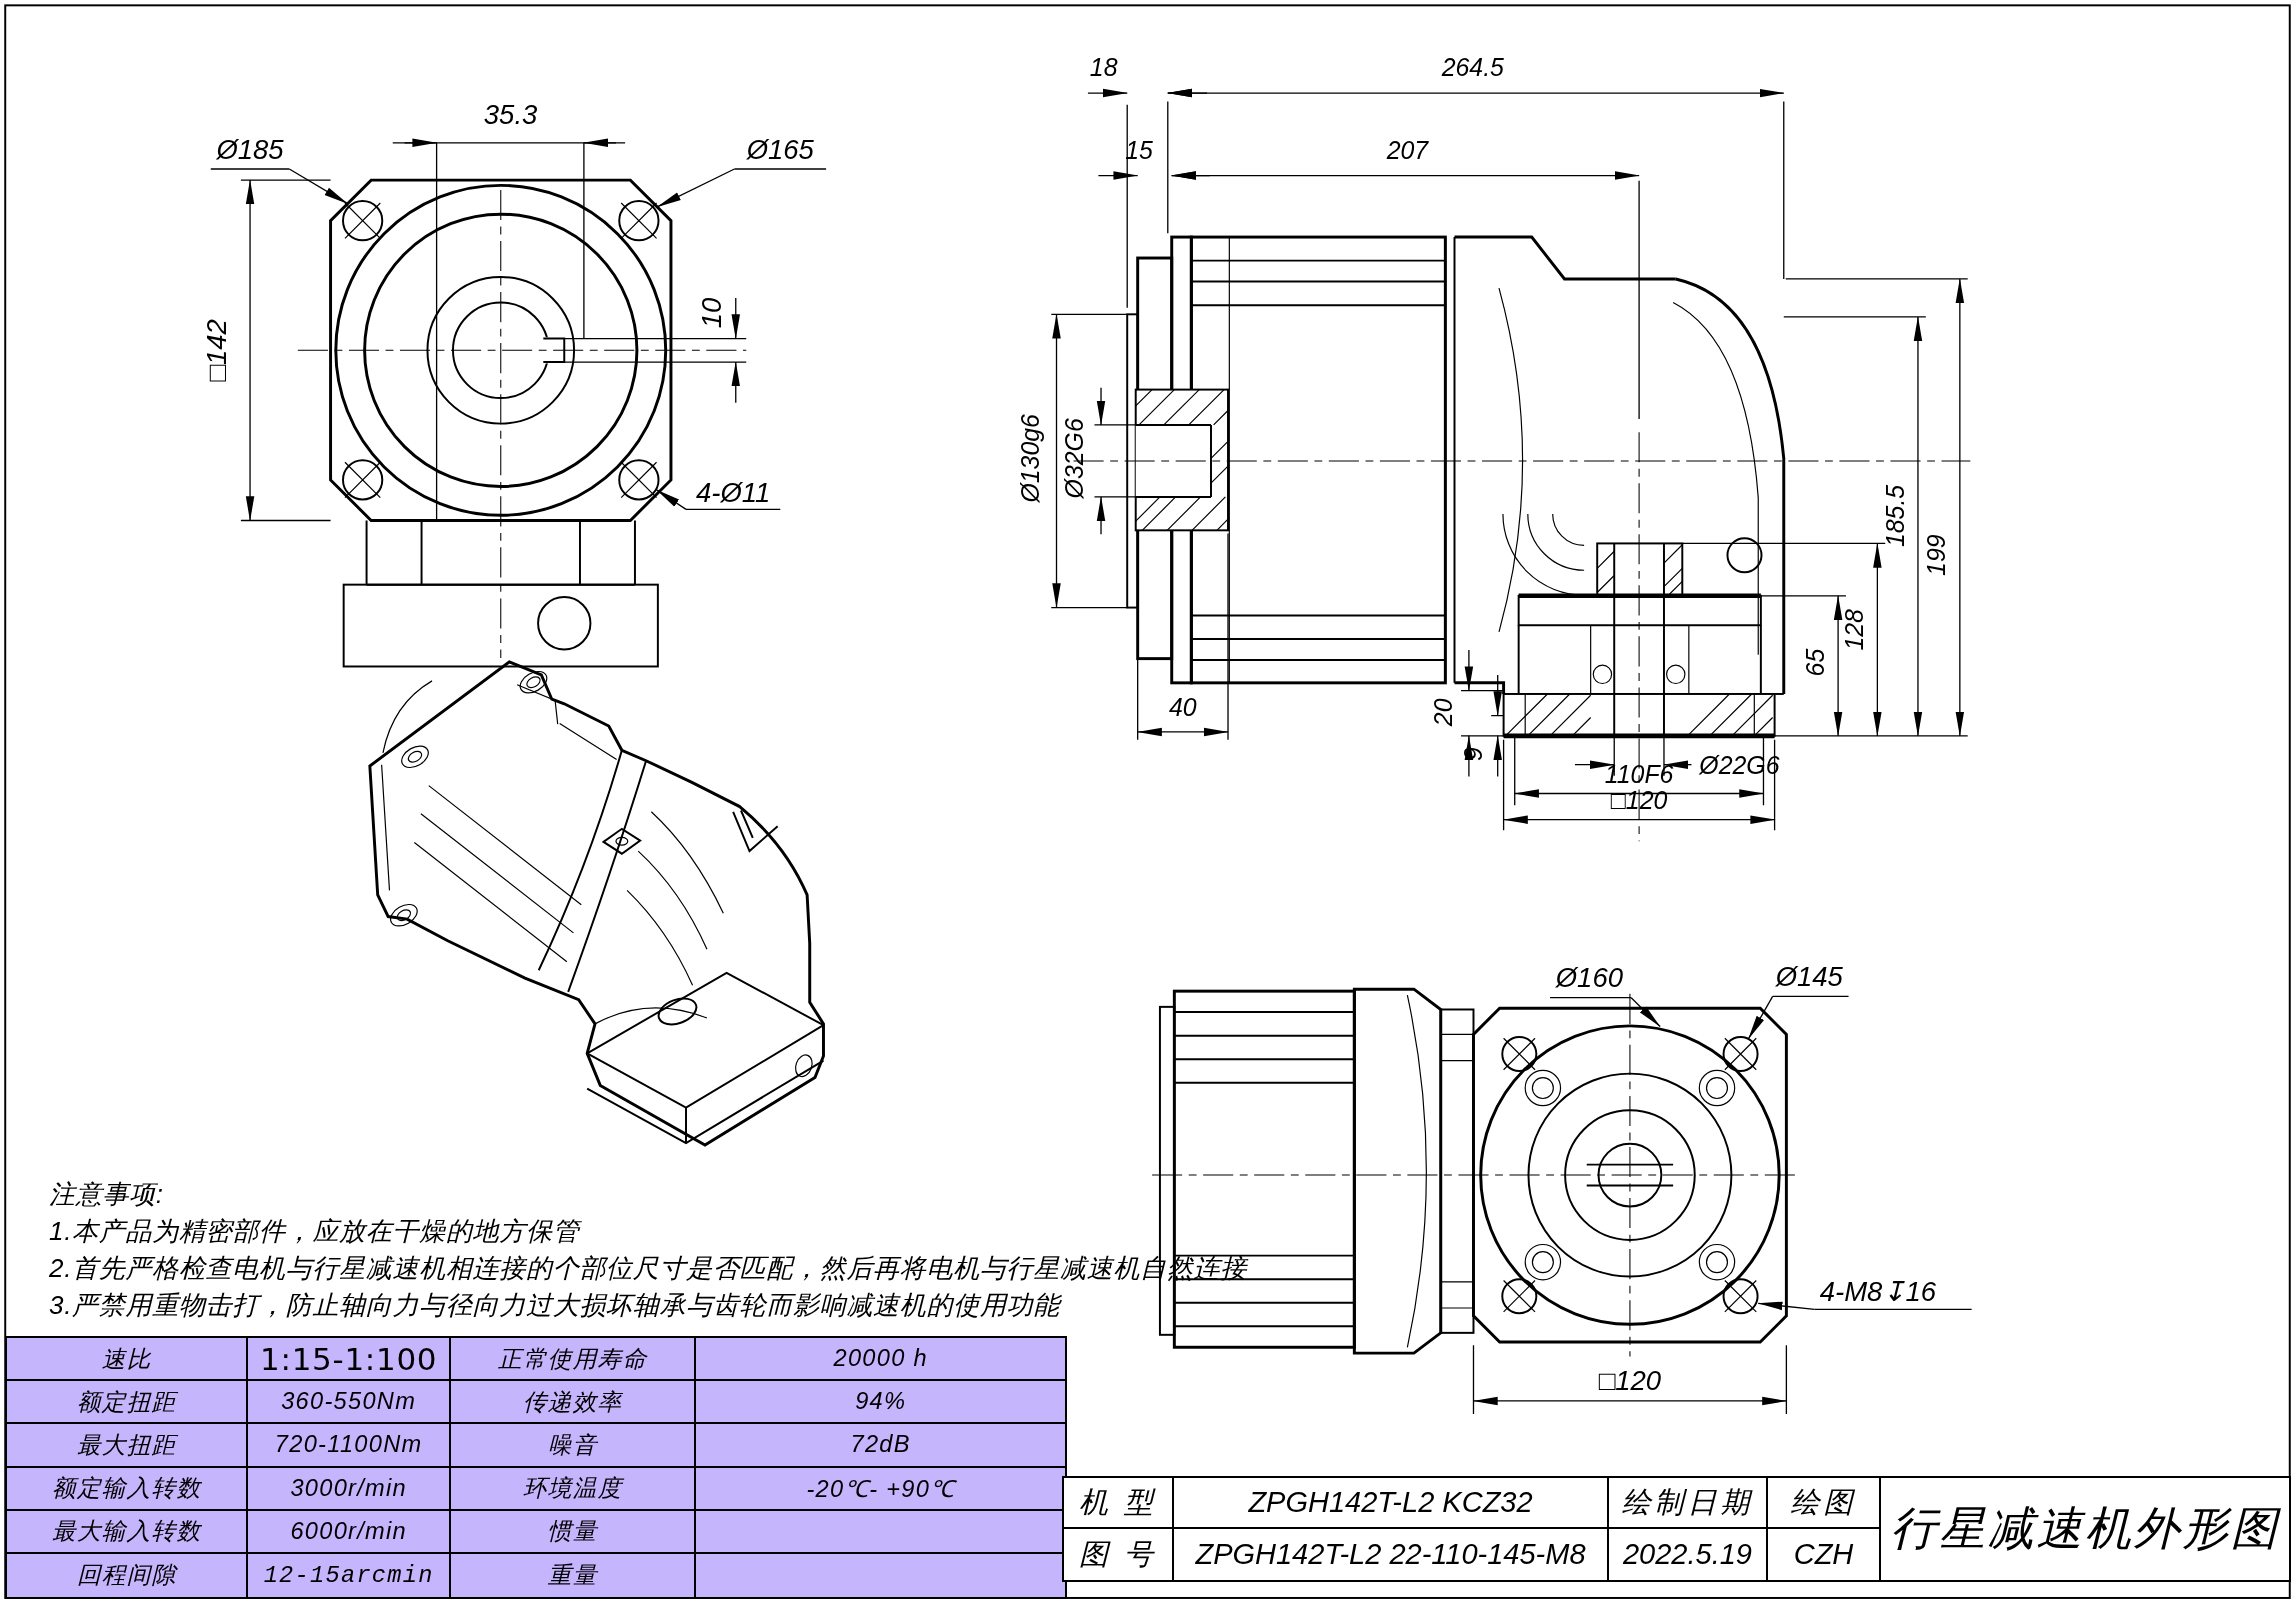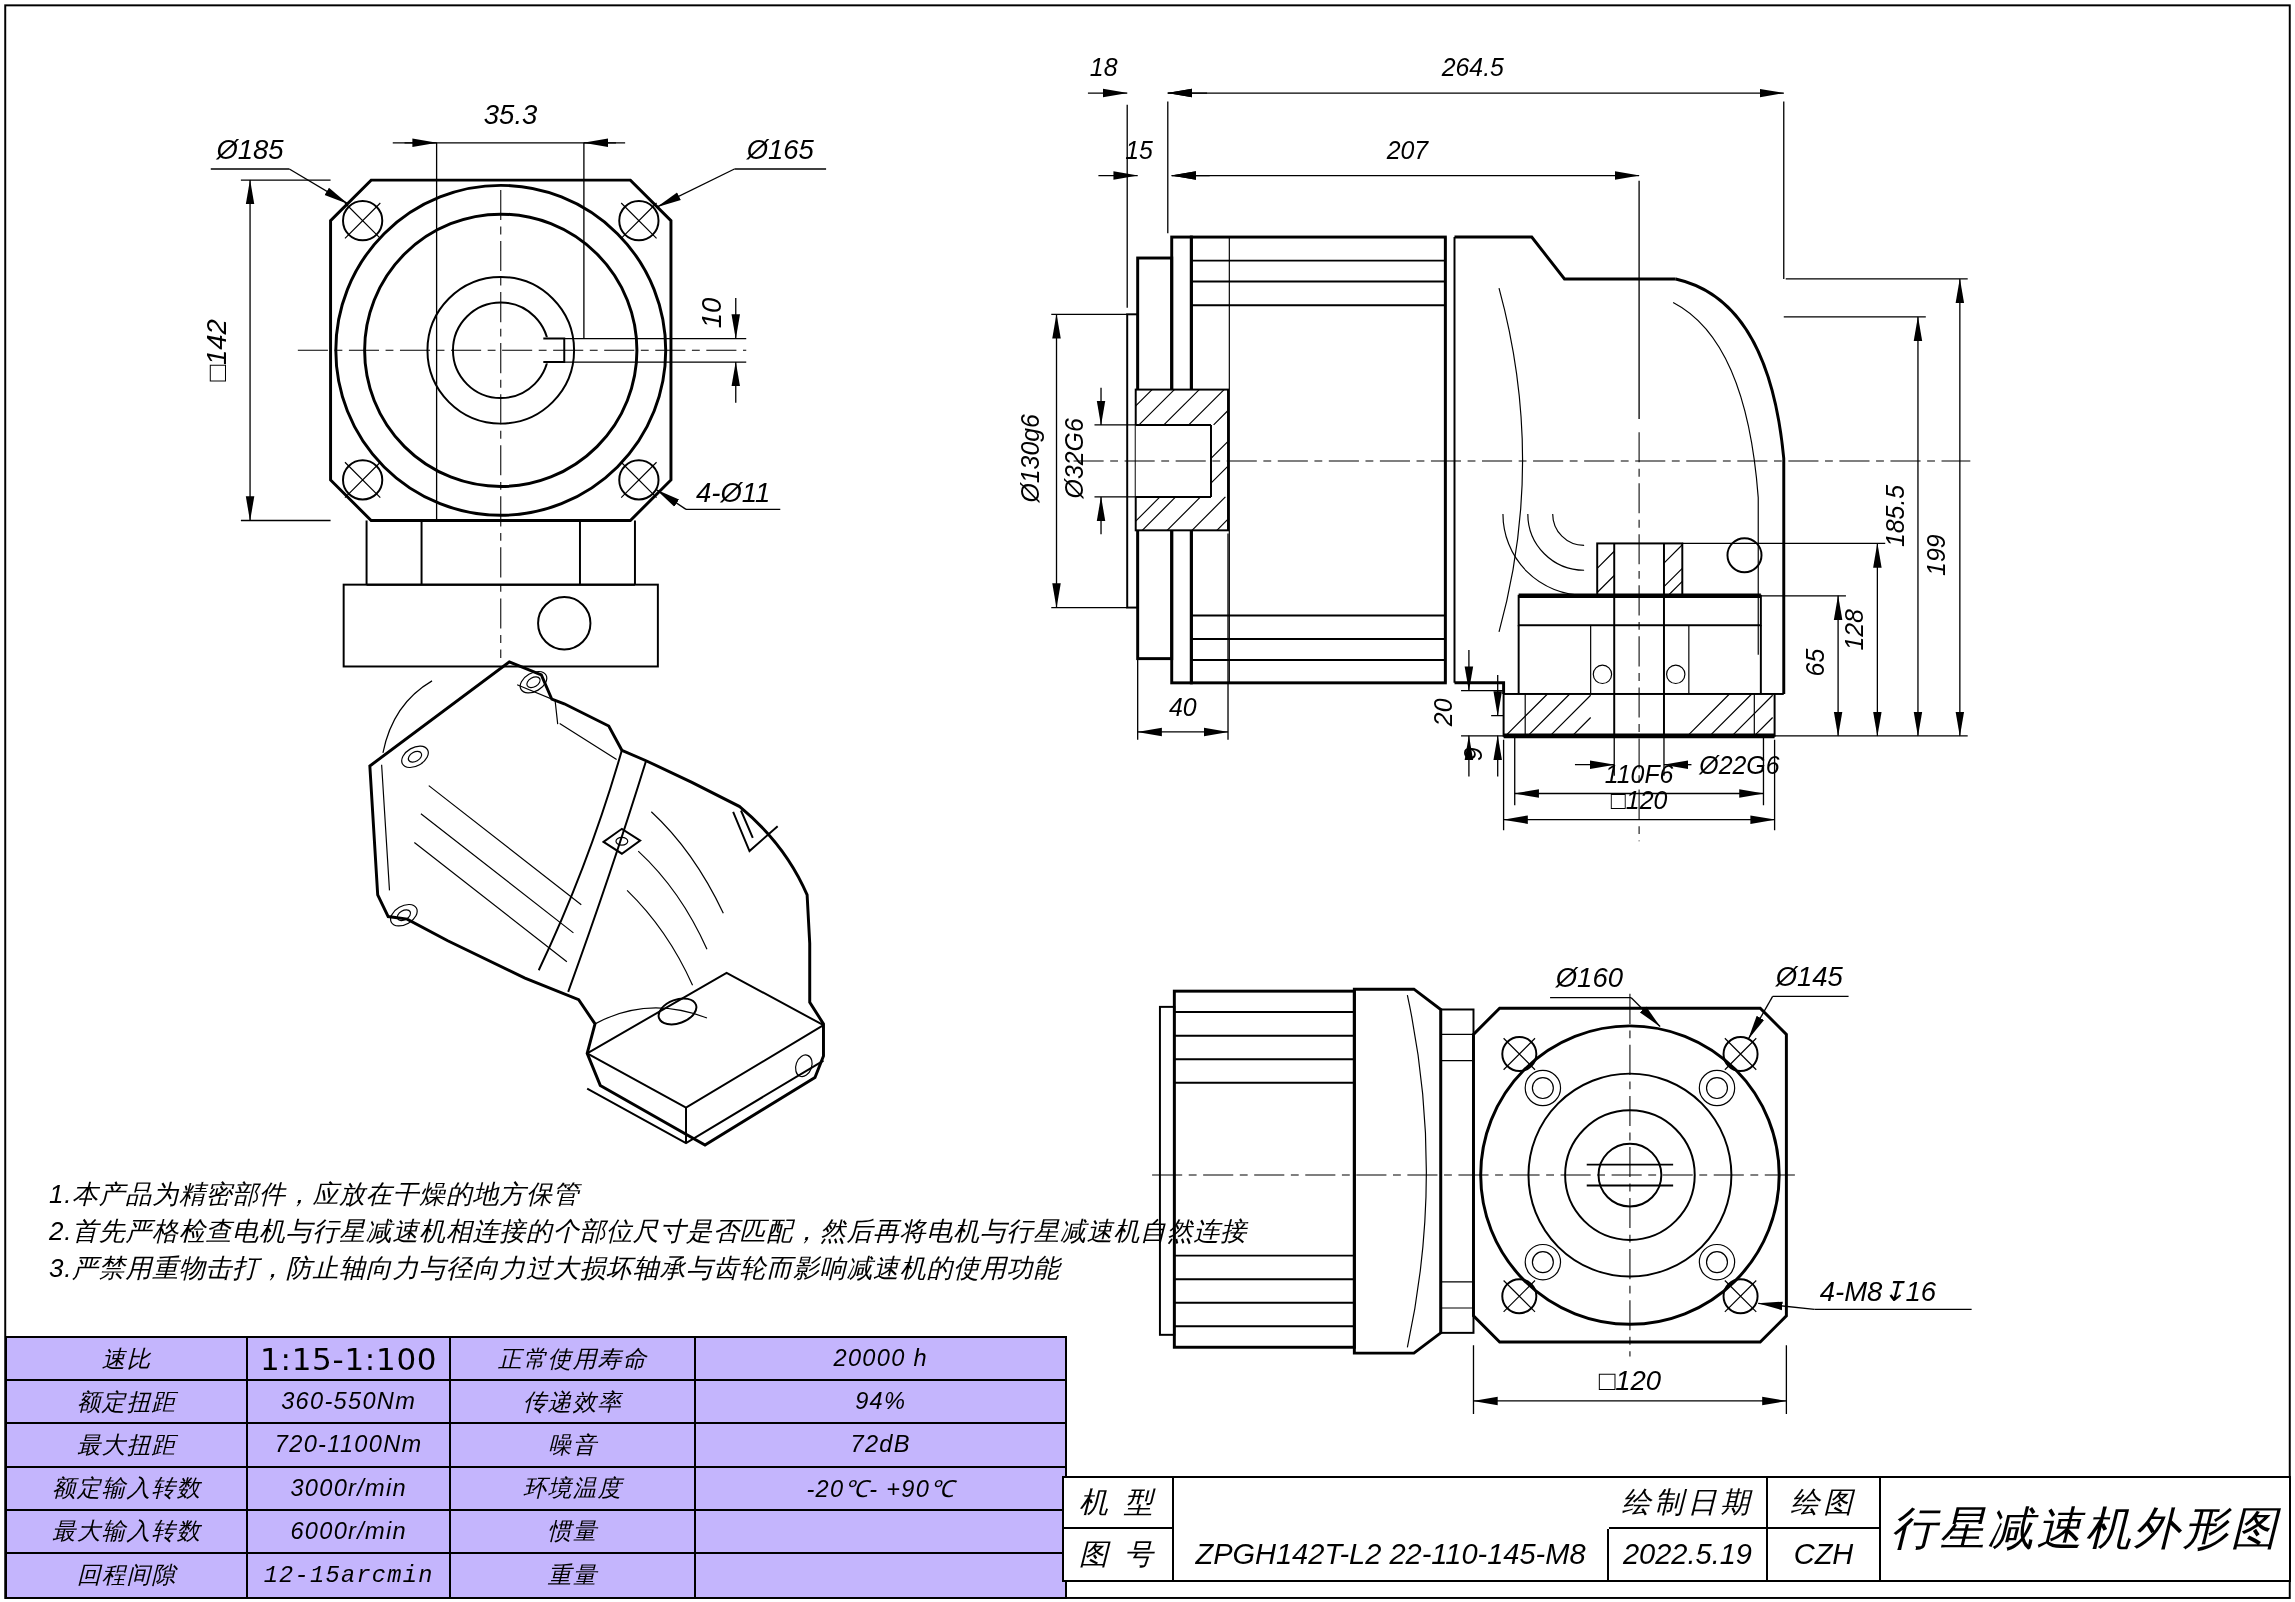--- a/index.html
+++ b/index.html
@@ -317,20 +317,21 @@
       <path class="dim" d="M2772 2000 H3012"></path>
       <line class="dim" x1="2772" y1="2000" x2="2686" y2="1991" marker-end="url(#ar)"></line>
       <path class="dim" d="M2251 2055 V2160 M2729 2055 V2160"></path>
       <line class="dim" x1="2251" y1="2140" x2="2729" y2="2140" marker-start="url(#ar)" marker-end="url(#ar)"></line>
       <text class="lab" x="2490" y="2124" text-anchor="middle">□120</text>
     </g>
   </g>
 </svg>
 
   <div class="notes">
+    <div>注意事项:</div>
     <div>1.本产品为精密部件，应放在干燥的地方保管</div>
     <div>2.首先严格检查电机与行星减速机相连接的个部位尺寸是否匹配，然后再将电机与行星减速机自然连接</div>
     <div>3.严禁用重物击打，防止轴向力与径向力过大损坏轴承与齿轮而影响减速机的使用功能</div>
   </div>
 
   <div class="spec">
     <div class="cell c1">速比</div>
     <div class="cell c2 ratio">1:15-1:100</div>
     <div class="cell c3">正常使用寿命</div>
     <div class="cell c4">20000 h</div>
@@ -356,20 +357,21 @@
     <div class="cell c4"></div>
 
     <div class="cell c1 last">回程间隙</div>
     <div class="cell c2 last">12-15arcmin</div>
     <div class="cell c3 last">重量</div>
     <div class="cell c4 last"></div>
   </div>
 
   <div class="tblock">
     <div class="cell hd" style="grid-column:1;grid-row:1">机 型</div>
+    <div class="cell" style="grid-column:2;grid-row:1">ZPGH142T-L2 KCZ32</div>
     <div class="cell hd" style="grid-column:3;grid-row:1">绘制日期</div>
     <div class="cell hd" style="grid-column:4;grid-row:1">绘图</div>
     <div class="cell titlecell">行星减速机外形图</div>
     <div class="cell hd r2" style="grid-column:1;grid-row:2">图 号</div>
     <div class="cell r2" style="grid-column:2;grid-row:2">ZPGH142T-L2 22-110-145-M8</div>
     <div class="cell r2" style="grid-column:3;grid-row:2">2022.5.19</div>
     <div class="cell r2" style="grid-column:4;grid-row:2">CZH</div>
   </div>
 
 </div>

